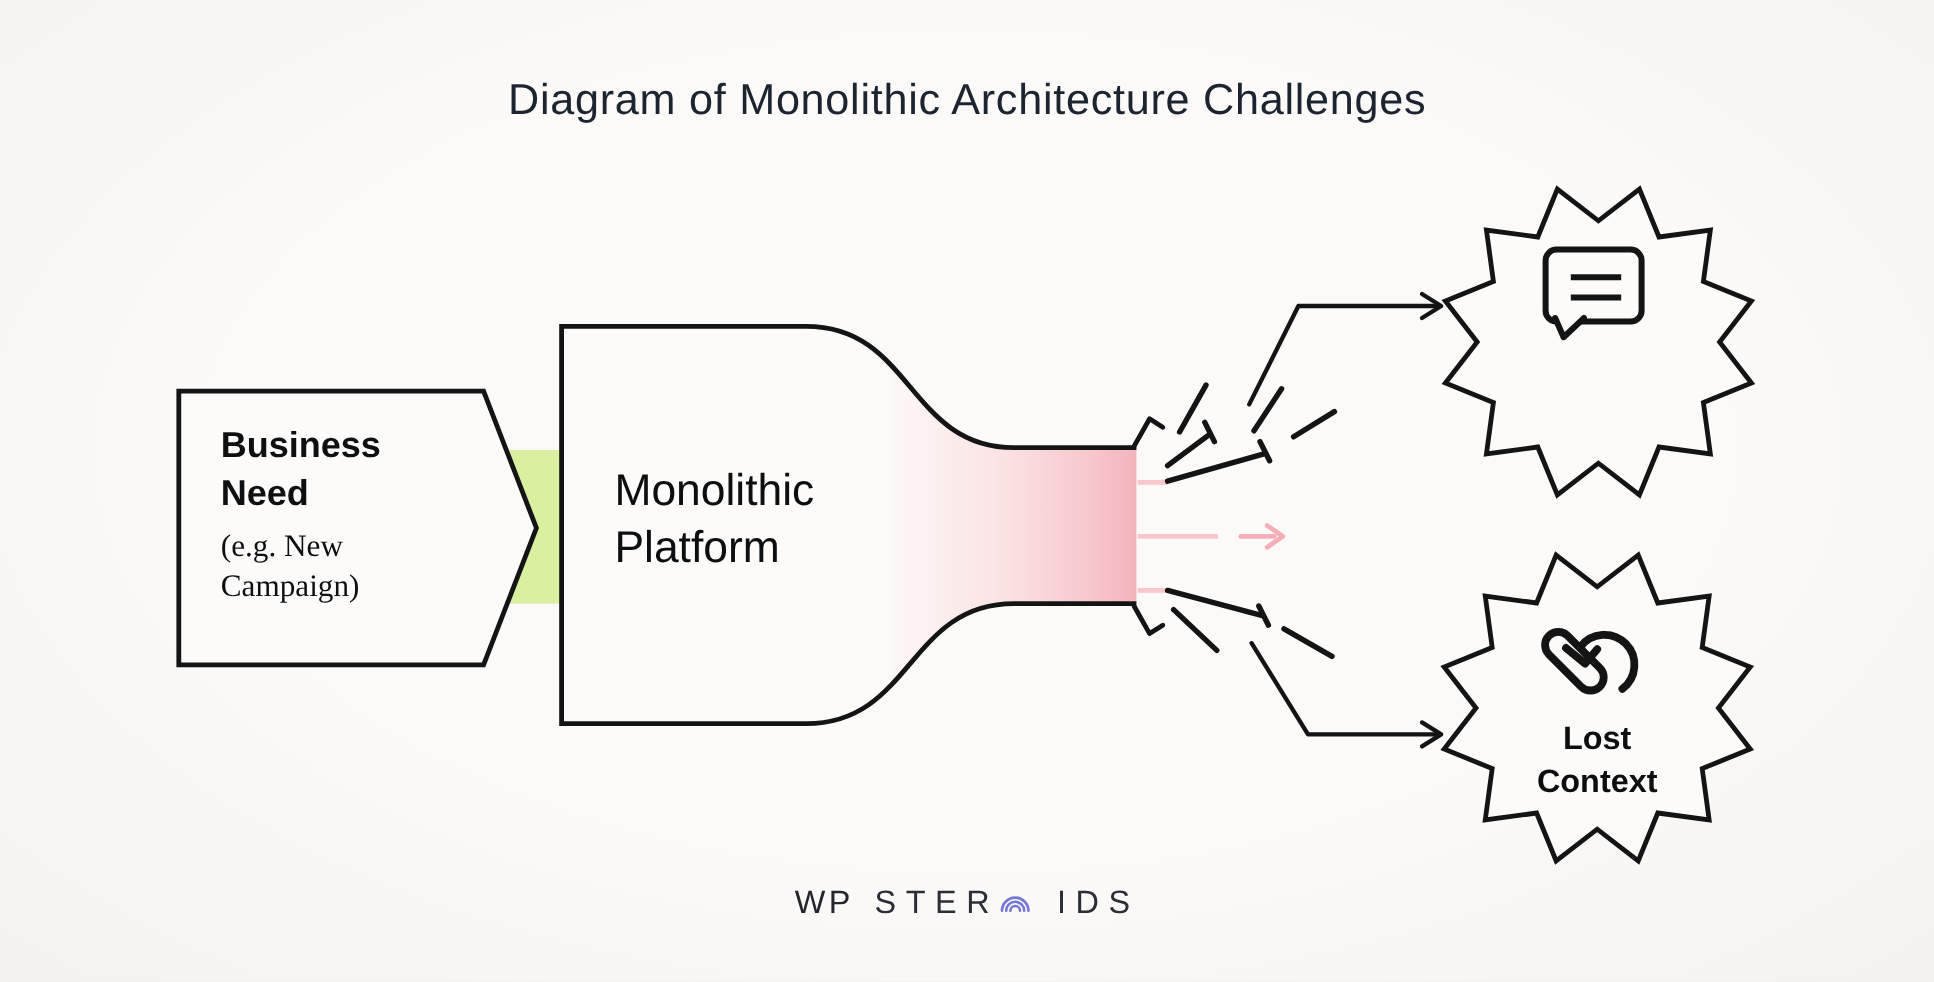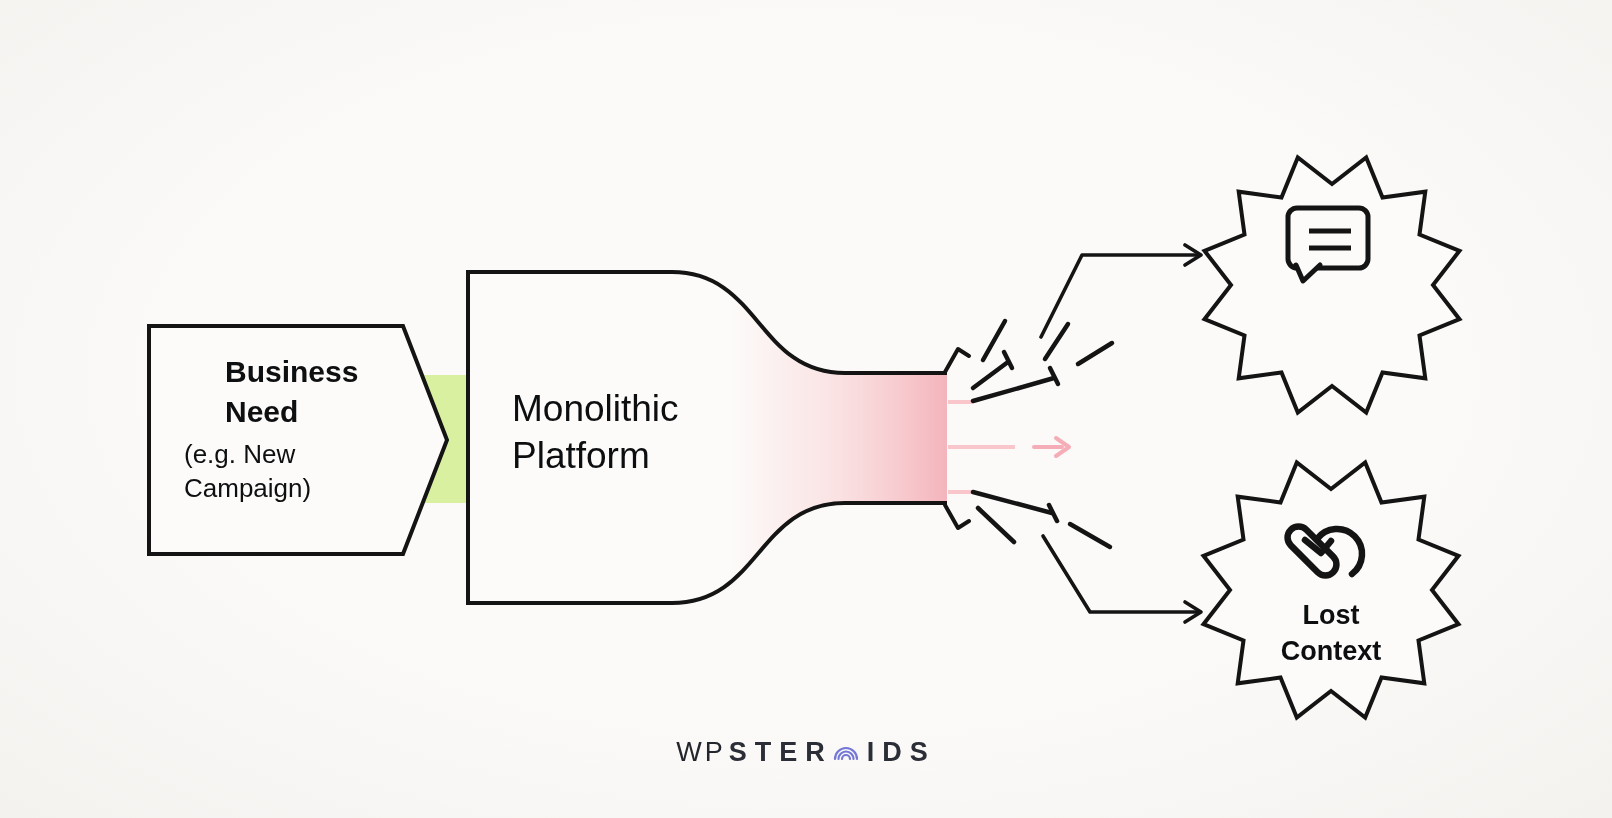--- a/index.html
+++ b/index.html
@@ -8,33 +8,33 @@
     background:radial-gradient(ellipse at 50% 46%, #fbfaf8 55%, #f3f2ef 100%);
     font-family:"Liberation Sans", sans-serif;color:#14161a;
   }
   svg.layer{position:absolute;left:0;top:0;width:1612px;height:818px;}
   .txt{position:absolute;}
   .title{
     left:0;right:0;top:62px;text-align:center;
     font-size:36px;font-weight:500;letter-spacing:.6px;color:#1c2430;
   }
   .biz{left:184px;top:352px;width:185px;}
-  .biz .h{font-size:30px;font-weight:bold;line-height:1.32;color:#0e0f11;margin-left:41px;}
-  .biz .s{font-size:26px;line-height:1.3;margin-top:7px;color:#0e0f11;}
+  .biz .h{font-size:30px;font-weight:bold;line-height:1.32;color:#0e0f11;}
+  .biz .s{font-size:26px;line-height:1.3;margin-top:7px;color:#0e0f11;font-family:Liberation Serif, serif;}
   .platform{left:512px;top:386px;width:235px;font-size:37px;font-weight:normal;line-height:1.27;color:#0d0e10;}
   .starlabel{position:absolute;text-align:center;font-weight:bold;font-size:27px;line-height:1.32;color:#0d0e10;}
   .star1-label{left:1192px;top:286px;width:280px;}
   .star2-label{left:1261px;top:598px;width:140px;}
   .footer{
     position:absolute;left:0;right:0;top:731px;height:42px;
     display:flex;justify-content:center;align-items:center;gap:1px;
     font-size:27px;color:#23262d;
   }
   .footer .b{font-weight:normal;letter-spacing:3px;}
-  .footer .t{font-weight:700;letter-spacing:8px;margin-left:2px;color:#2b2e36;}
+  .footer .t{font-weight:400;letter-spacing:8px;margin-left:16px;color:#2b2e36;}
   .footer .o-icon{display:inline-block;margin:4px 2px 0 -4px;}
 </style>
 </head>
 <body>
 
 <div class="stage">
 
   <svg class="layer" viewBox="0 0 1612 818">
     <defs>
       <linearGradient id="funnelFill" gradientUnits="userSpaceOnUse" x1="730" y1="0" x2="947" y2="0">
@@ -99,20 +99,21 @@
       <path d="M 1309 248 L 1351 248" stroke="#141414" stroke-width="5"></path>
     </g>
 
     <g fill="none" stroke="#141414" stroke-width="6.5" stroke-linecap="round" stroke-linejoin="round">
       <rect x="-30" y="-11" width="60" height="22" rx="11" transform="translate(1312,551) rotate(45)"></rect>
       <path d="M 1317 539 A 25 25 0 1 1 1352 574"></path>
       <path d="M 1305 540 L 1321 553 L 1331 541"></path>
     </g>
   </svg>
 
+  <div class="txt title">Diagram of Monolithic Architecture Challenges</div>
 
   <div class="txt biz">
     <div class="h">Business Need</div>
     <div class="s">(e.g. New Campaign)</div>
   </div>
 
   <div class="txt platform">Monolithic Platform</div>
 
   <div class="starlabel star2-label">Lost Context</div>
 

